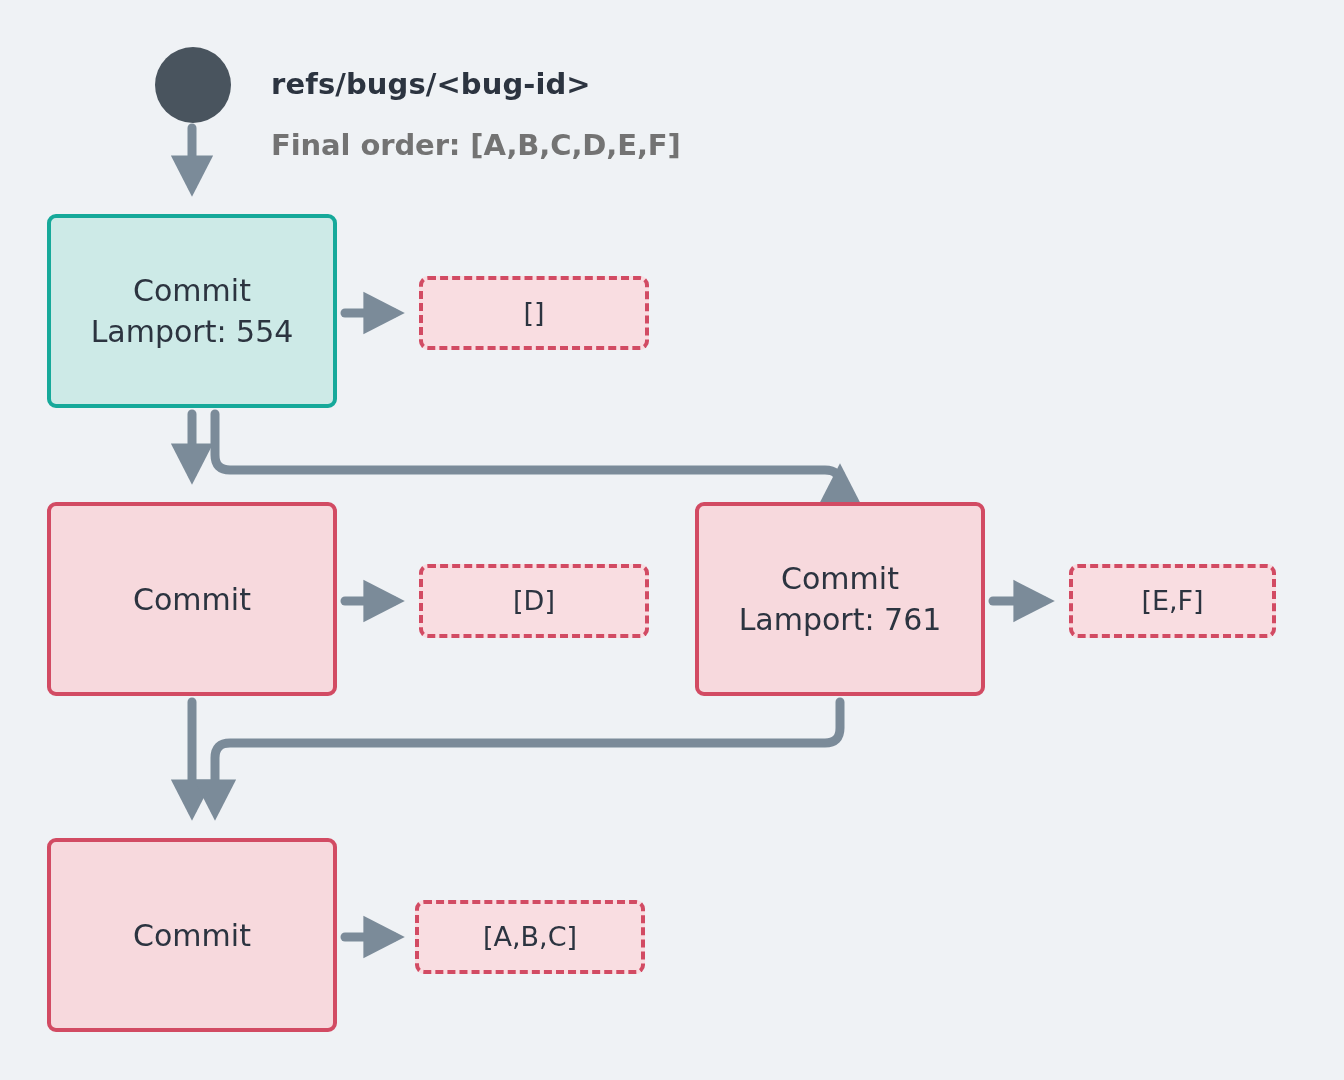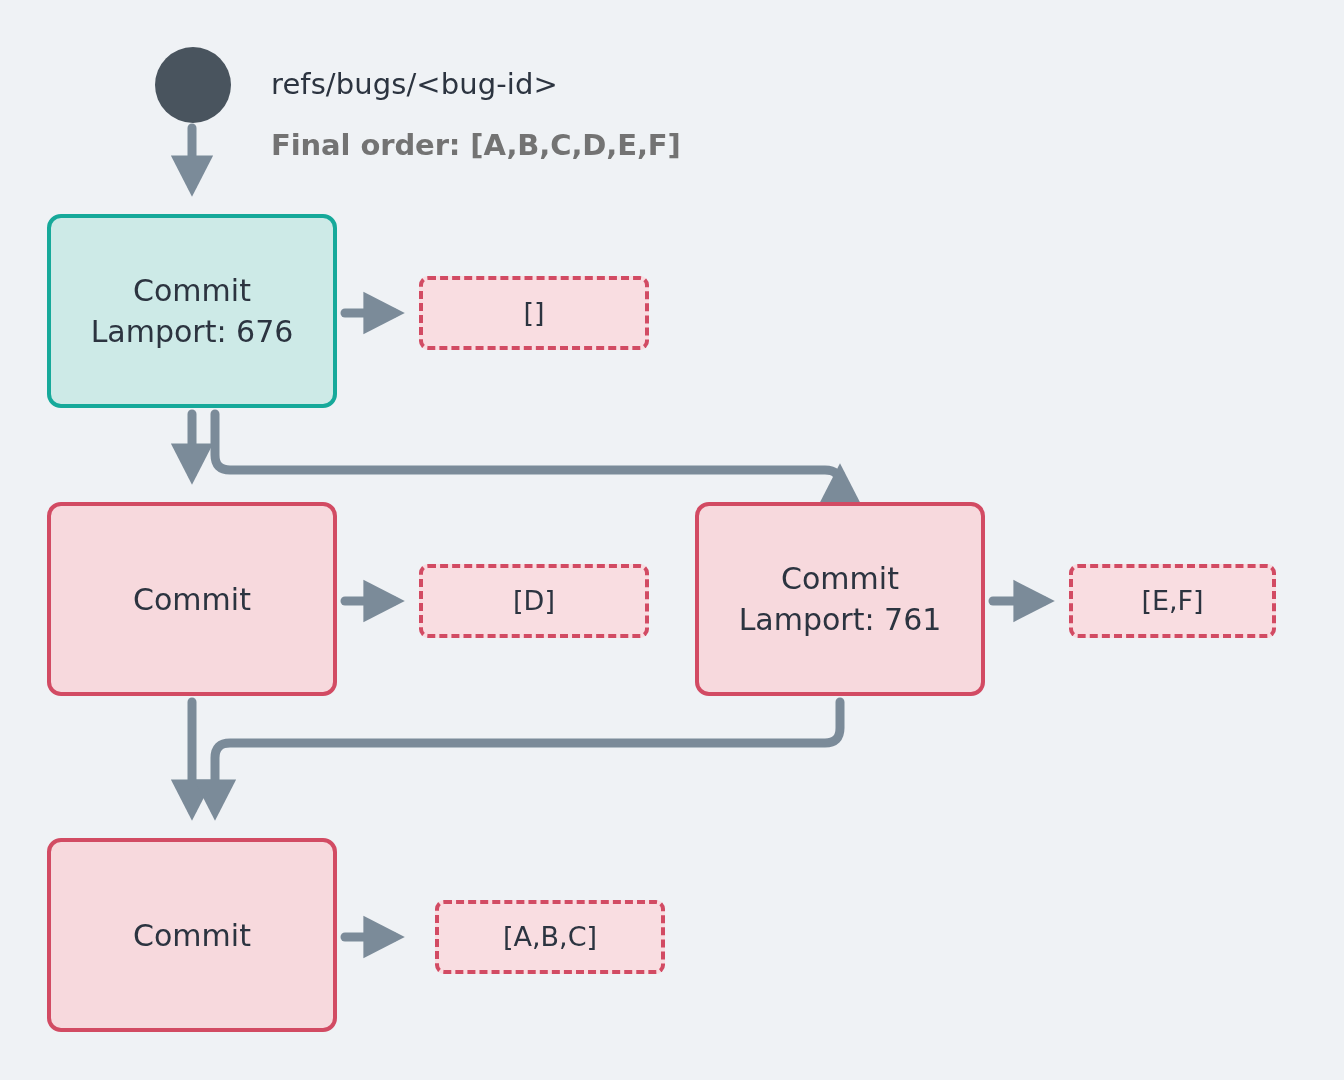--- a/index.html
+++ b/index.html
@@ -46,38 +46,39 @@
   
   .ref-label {
     position: absolute;
     left: 271px;
     top: 64px;
     font-size: 29px;
     line-height: 40px;
     letter-spacing: .1px;
     color: #2c3440;
     white-space: nowrap;
+    font-weight: bold;
   }
   .final-order {
     position: absolute;
     left: 271px;
     top: 125px;
     font-size: 29px;
     line-height: 40px;
     font-weight: bold;
     letter-spacing: -.1px;
     color: #737373;
     white-space: nowrap;
   }
 
   
   .node {
     position: absolute;
     box-sizing: border-box;
-    border-radius: 14px;
+    border-radius: 9px;
     border-width: 4px;
     border-style: solid;
     display: flex;
     flex-direction: column;
     align-items: center;
     justify-content: center;
   }
   .node .line {
     font-size: 30px;
     line-height: 41px;
@@ -113,21 +114,21 @@
 
   
   #node-864   { left: 47px;  top: 214px;  width: 290px; height: 194px; }
   #node-246   { left: 47px;  top: 502px;  width: 290px; height: 194px; }
   #node-537   { left: 695px; top: 502px;  width: 290px; height: 194px; }
   #node-127   { left: 47px;  top: 838px;  width: 290px; height: 194px; }
 
   #payload-864 { left: 419px;  top: 276px; width: 230px; height: 74px; }
   #payload-246 { left: 419px;  top: 564px; width: 230px; height: 74px; }
   #payload-537 { left: 1069px; top: 564px; width: 207px; height: 74px; }
-  #payload-127 { left: 435px;  top: 900px; width: 230px; height: 74px; }
+  #payload-127 { left: 415px;  top: 900px; width: 230px; height: 74px; }
 </style>
 </head>
 <body>
 
 <div id="canvas">
 
   <svg class="edge-layer" viewBox="0 0 1344 1080" width="1344" height="1080">
     <defs>
       <marker id="arrowhead" markerWidth="5.2" markerHeight="5.2" refX="3.4" refY="2.6" orient="auto" markerUnits="strokeWidth">
         <path d="M0,0.25 L4.6,2.6 L0,4.95 Z" fill="#7b8b99"></path>
@@ -153,21 +154,21 @@
     </g>
   </svg>
 
   <div class="root-dot"></div>
 
   <div class="ref-label">refs/bugs/&lt;bug-id&gt;</div>
   <div class="final-order">Final order: [A,B,C,D,E,F]</div>
 
   <div class="node teal" id="node-864">
     <div class="line">Commit</div>
-    <div class="line">Lamport: 676</div>
+    <div class="line">Lamport: 554</div>
   </div>
   <div class="payload" id="payload-864">
     <div class="txt">[]</div>
   </div>
 
   <div class="node pink" id="node-246">
     <div class="line">Commit</div>
   </div>
   <div class="payload" id="payload-246">
     <div class="txt">[D]</div>

